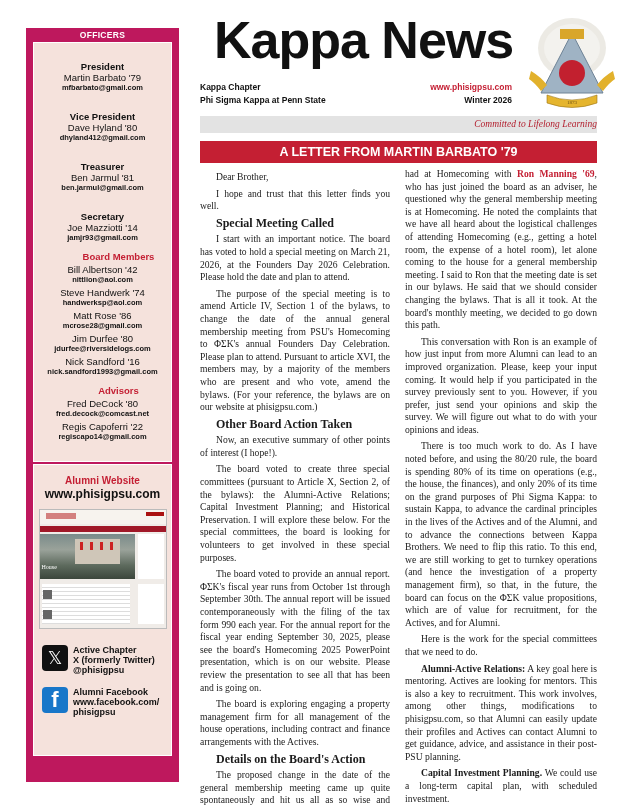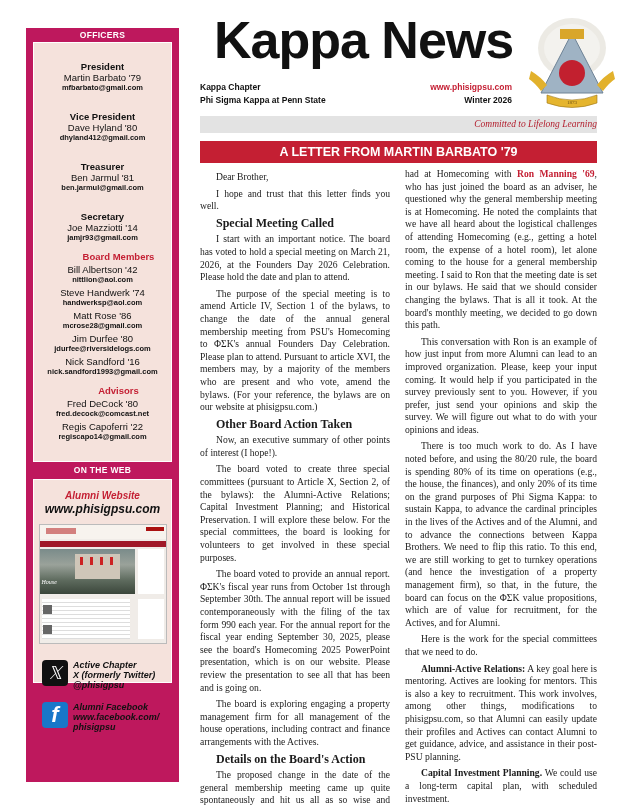--- a/index.html
+++ b/index.html
@@ -4,21 +4,21 @@
 <style>
   html, body { margin:0; padding:0; }
   body { width:622px; height:807px; background:#ffffff; position:relative; overflow:hidden; font-family:"Liberation Serif", serif; color:#1a1a1a; }
 
   
   .sidebar { position:absolute; left:26px; top:28px; width:153px; height:754px; background:#be185d; }
   .sb-head { height:14px; line-height:14px; text-align:center; color:#fff; font-family:"Liberation Sans", sans-serif; font-weight:bold; font-size:8.5px; letter-spacing:0.3px; }
   .sb-panel { position:absolute; left:7px; width:139px; background:#f5e2dc; border:1px solid #fff; box-sizing:border-box; }
   .sb-panel.officers { top:14px; height:420px; }
   .sb-web-head { position:absolute; left:0; top:435px; width:153px; }
-  .sb-panel.web { top:451px; height:204px;font-style:italic; }
+  .sb-panel.web { top:436px; height:292px; }
   .off-block { text-align:center; font-family:"Liberation Sans", sans-serif; margin-top:18px; }
   .off-role { font-weight:bold; font-size:9.5px; line-height:11px; color:#111; }
   .off-name { font-size:9.5px; line-height:11px; color:#111; }
   .off-email { font-size:7.5px; line-height:10px; font-weight:bold; color:#111; }
   .sec-title { text-align:center; font-family:"Liberation Sans", sans-serif; font-weight:bold; font-size:9.5px; color:#c41f33; margin-top:8px; line-height:11px;padding-left:32px; }
   .member { text-align:center; font-family:"Liberation Sans", sans-serif; margin-top:2px; }
 
   .web-title { text-align:center; font-family:"Liberation Sans", sans-serif; font-weight:bold; color:#c41f33; font-size:10px; margin-top:10px; }
   .web-url { text-align:center; font-family:"Liberation Sans", sans-serif; font-weight:bold; color:#111; font-size:12px; margin-top:1px; }
   .site-shot { margin:8px auto 0; width:126px; height:118px; background:#f0ece8; border:1px solid #bbb; position:relative; overflow:hidden; }

